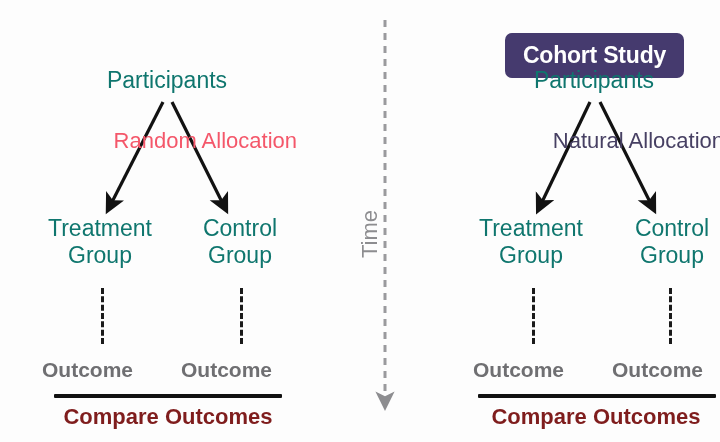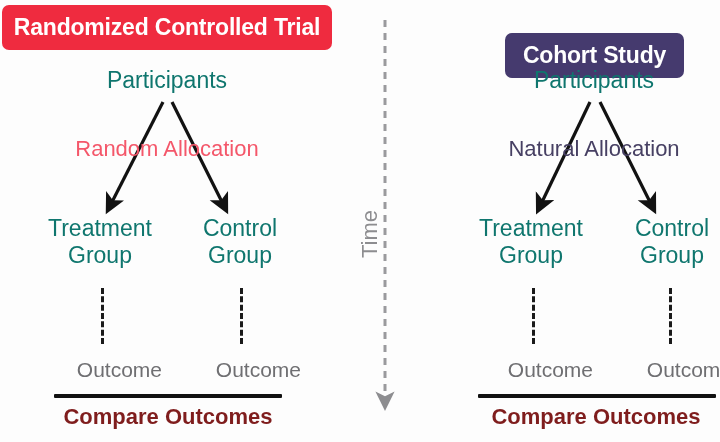--- a/index.html
+++ b/index.html
@@ -51,34 +51,34 @@
     font-size: 23px;
     line-height: 25px;
     white-space: nowrap;
   }
   .node-label.two-line {
     white-space: normal;
     line-height: 27px;
   }
   .alloc-label {
     position: absolute;
-    text-align: center;
+    text-align: right;
     font-size: 22px;
     white-space: nowrap;
     z-index: 5;
-    margin-top: 8px;
   }
   .alloc-red { color: #f4576a; }
   .alloc-purple { color: #474063; }
   .outcome-label {
     position: absolute;
-    text-align: right;
+    text-align: left;
     color: #6f6f72;
     font-size: 21px;
     white-space: nowrap;
+    font-weight: bold;
   }
   .compare-label {
     position: absolute;
     text-align: center;
     color: #7f1d1d;
     font-size: 22px;
     font-weight: bold;
     white-space: nowrap;
   }
   .hrule {
@@ -107,21 +107,20 @@
     white-space: nowrap;
     transform: rotate(-90deg);
     transform-origin: left top;
   }
 </style>
 </head>
 <body>
 
 <div id="canvas">
 
-  <div class="badge" id="badge-rct">Randomized Controlled Trial</div>
 
   <div class="node-label" id="rct-participants" style="left:67px; top:68px; width:200px;">Participants</div>
 
   <div class="alloc-label alloc-red" id="rct-allocation" style="left:37px; top:128px; width:260px;">Random Allocation</div>
 
   <div class="node-label two-line" id="rct-treatment" style="left:30px; top:215px; width:140px;">
     <span>Treatment</span><br>
     <span>Group</span>
   </div>
 

